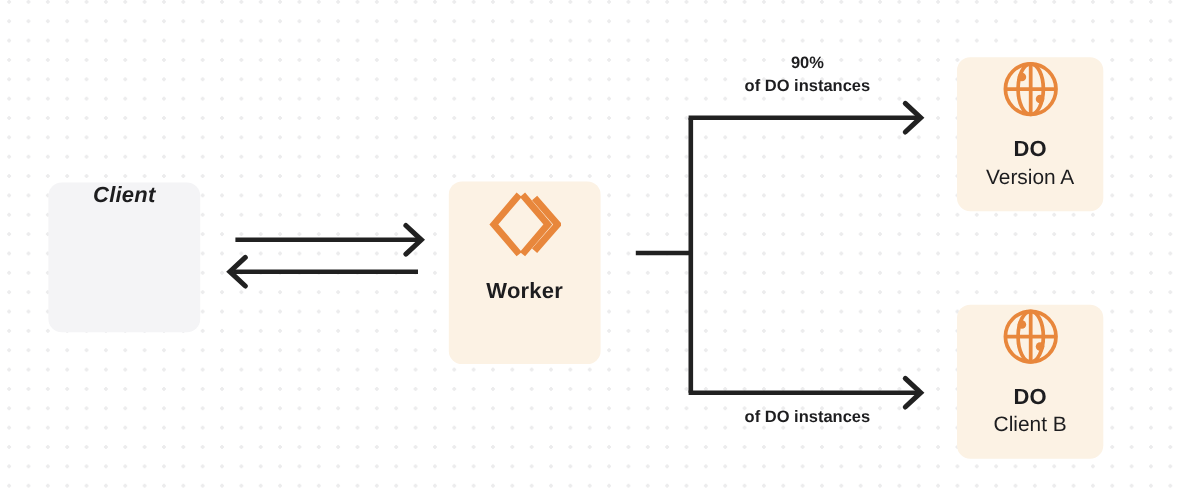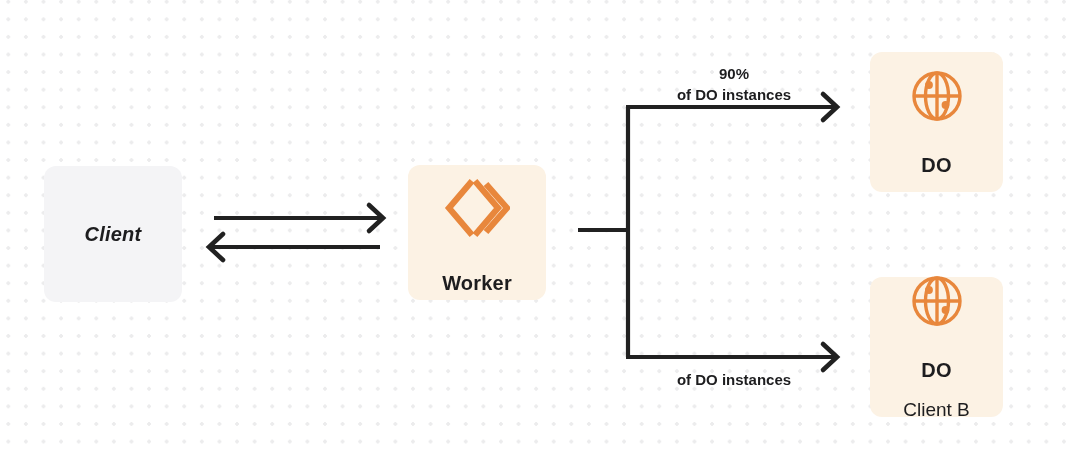--- a/index.html
+++ b/index.html
@@ -24,39 +24,38 @@
     background-position: -0.5px 10.5px;
   }
 
   
   .node {
     position: absolute;
     border-radius: 12px;
     display: flex;
     flex-direction: column;
     align-items: center;
-    justify-content: center;
+    justify-content: flex-start;
     box-sizing: border-box;
-    gap: 14px;
   }
 
   .node-client {
     left: 44px;
     top: 166px;
     width: 138px;
     height: 136px;
     background: #f4f4f6;
     font-style: italic;
   }
 
   .node-worker {
     left: 408px;
     top: 165px;
     width: 138px;
-    height: 135px;
+    height: 166px;
     background: #fcf2e4;
     padding-top: 6px;
   }
 
   .node-do-a {
     left: 870px;
     top: 52px;
     width: 133px;
     height: 140px;
     background: #fcf2e4;
@@ -114,21 +113,21 @@
     color: #1d1d1f;
     line-height: 1.38;
     white-space: nowrap;
   }
 
   .edge-label .pct { display: block; }
   .edge-label .desc { display: block; }
 
   .label-top {
     left: 628px;
-    top: 64px;
+    top: 48px;
     width: 212px;
   }
 
   .label-bottom {
     left: 628px;
     top: 370px;
     width: 212px;
   }
 </style>
 </head>
@@ -189,20 +188,21 @@
           <circle cx="29" cy="29" r="23"></circle>
           <line x1="29" y1="6" x2="29" y2="52"></line>
           <line x1="6" y1="29" x2="52" y2="29"></line>
           <ellipse cx="29" cy="29" rx="11.5" ry="23"></ellipse>
         </g>
         <circle cx="21" cy="18" r="3.9" fill="#e8873c"></circle>
         <circle cx="37.5" cy="38" r="3.9" fill="#e8873c"></circle>
       </svg>
     </span>
     <div class="node-title">DO</div>
+    <div class="node-subtitle">Version A</div>
   </div>
 
   <div class="node node-do-b">
     <span class="icon-wrap do-icon-wrap">
       <svg width="58" height="58" viewBox="0 0 58 58" aria-hidden="true">
         <g fill="none" stroke="#e8873c" stroke-width="3.4">
           <circle cx="29" cy="29" r="23"></circle>
           <line x1="29" y1="6" x2="29" y2="52"></line>
           <line x1="6" y1="29" x2="52" y2="29"></line>
           <ellipse cx="29" cy="29" rx="11.5" ry="23"></ellipse>

